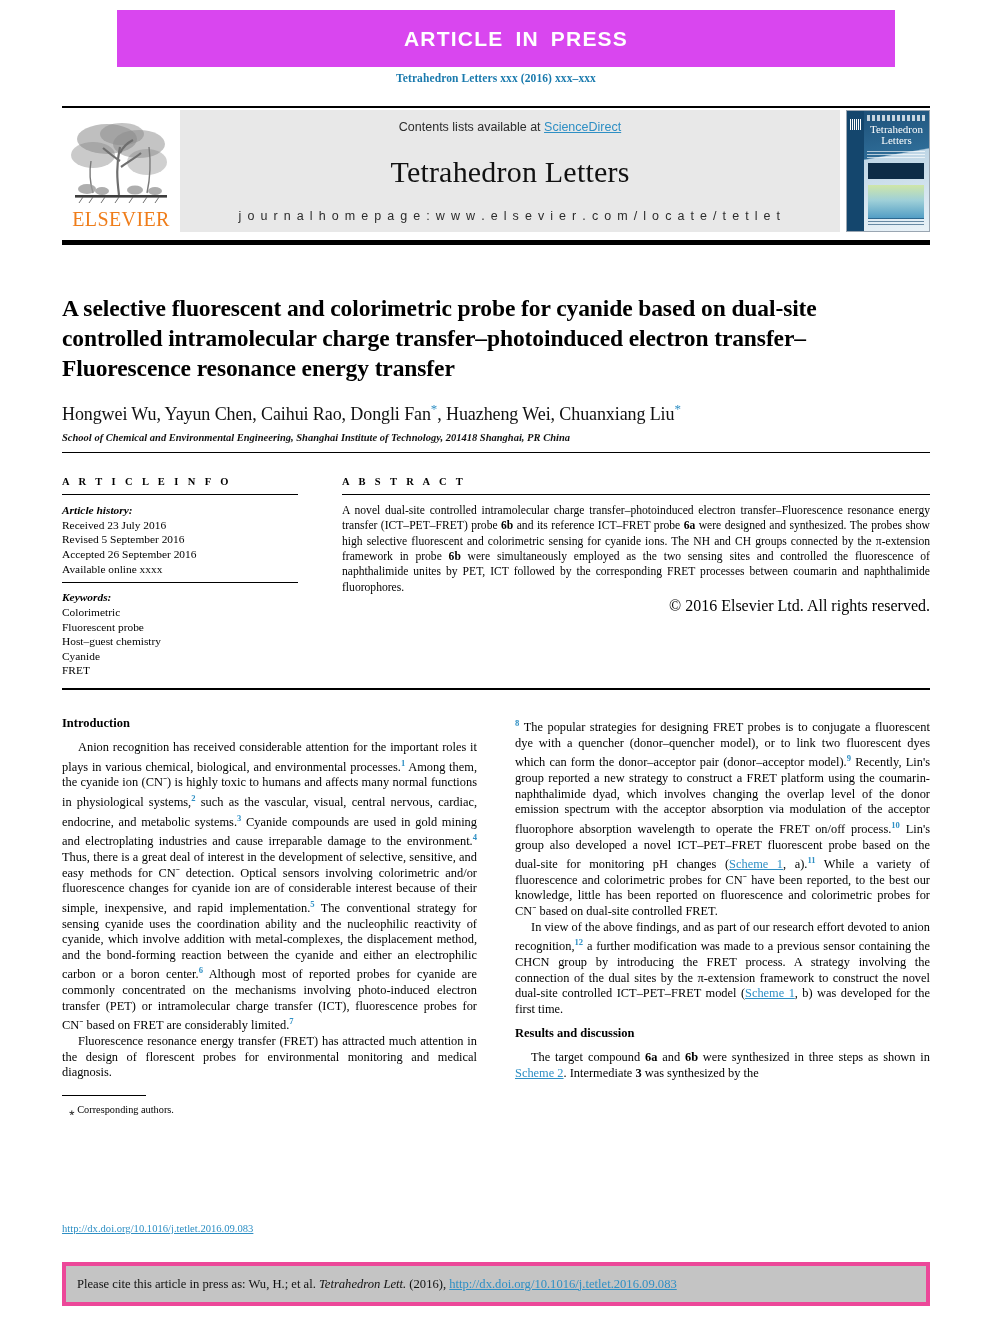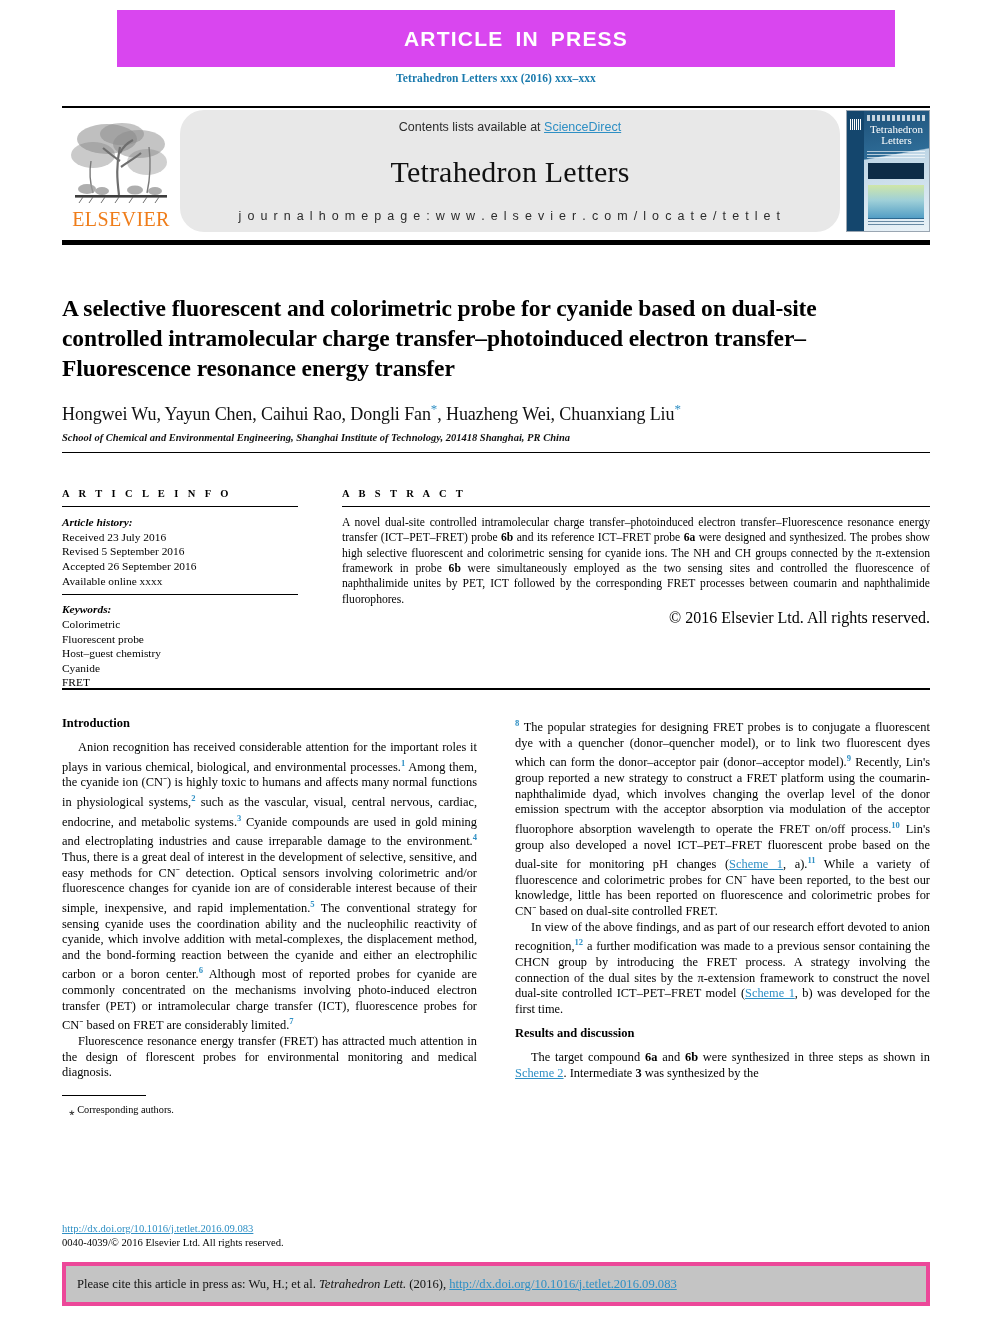--- a/index.html
+++ b/index.html
@@ -104,21 +104,20 @@
   }
   .masthead-center {
     flex: 1 1 auto;
     background: #e8e8e8;
     display: flex;
     flex-direction: column;
     align-items: center;
     justify-content: space-between;
     padding: 10px 0 9px 0;
     box-sizing: border-box;
-    border-radius: 24px;
   }
   .contents-line {
     font-family: "Liberation Sans", sans-serif;
     font-size: 12.5px;
     color: #2b2b2b;
   }
   .contents-line .sd-link {
     color: #2e8fc4;
   }
   .journal-title {
@@ -243,21 +242,21 @@
   .rule-thin-full {
     position: absolute;
     left: 62px;
     width: 868px;
     height: 1.4px;
     background: #000;
   }
   .info-abstract {
     position: absolute;
     left: 62px;
-    top: 488px;
+    top: 476px;
     width: 868px;
     display: flex;
     gap: 44px;
   }
   .col-info {
     width: 236px;
     flex: 0 0 236px;
   }
   .col-abstract {
     flex: 1 1 auto;
@@ -535,20 +534,19 @@
       <p class="para"><span>In view of the above findings, and as part of our research effort devoted to anion recognition,</span><sup class="ref">12</sup><span> a further modification was made to a previous sensor containing the CHCN group by introducing the FRET process. A strategy involving the connection of the dual sites by the π-extension framework to construct the novel dual-site controlled ICT–PET–FRET model (</span><a class="xref" href="#">Scheme 1</a><span>, b) was developed for the first time.</span></p>
 
       <div class="heading spaced">Results and discussion</div>
 
       <p class="para"><span>The target compound </span><b>6a</b><span> and </span><b>6b</b><span> were synthesized in three steps as shown in </span><a class="xref" href="#">Scheme 2</a><span>. Intermediate </span><b>3</b><span> was synthesized by the</span></p>
     </div>
   </div>
 
   <div class="doi-block">
     <a class="doi-link" href="#">http://dx.doi.org/10.1016/j.tetlet.2016.09.083</a>
-    <div>0040-4039/© 2016 Elsevier Ltd. All rights reserved.</div>
   </div>
 
   <div class="cite-footer">
     <div class="cite-text"><span>Please cite this article in press as: Wu, H.; et al. </span><i>Tetrahedron Lett.</i><span> (2016), </span><a class="doi-link" href="#">http://dx.doi.org/10.1016/j.tetlet.2016.09.083</a></div>
   </div>
 
 </div>
 
 </body></html>

